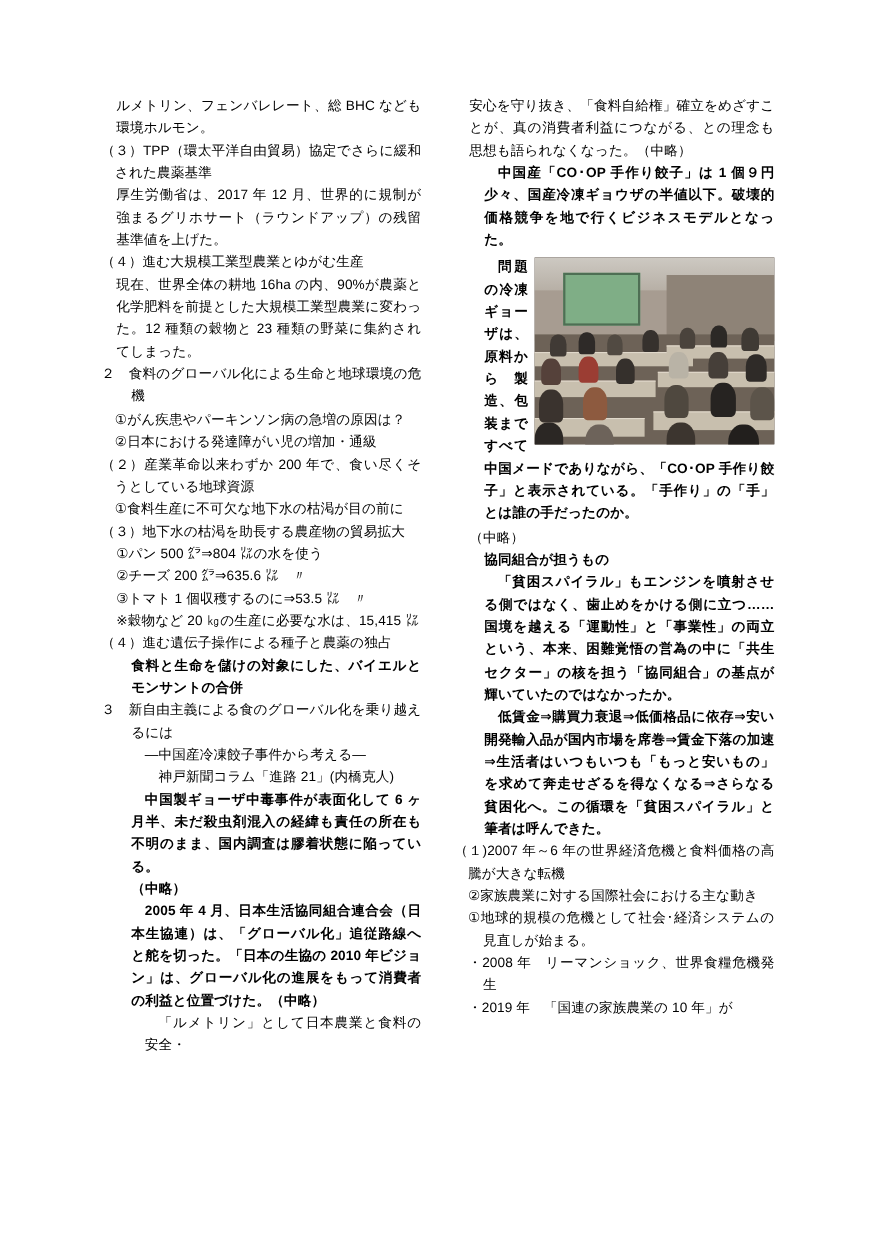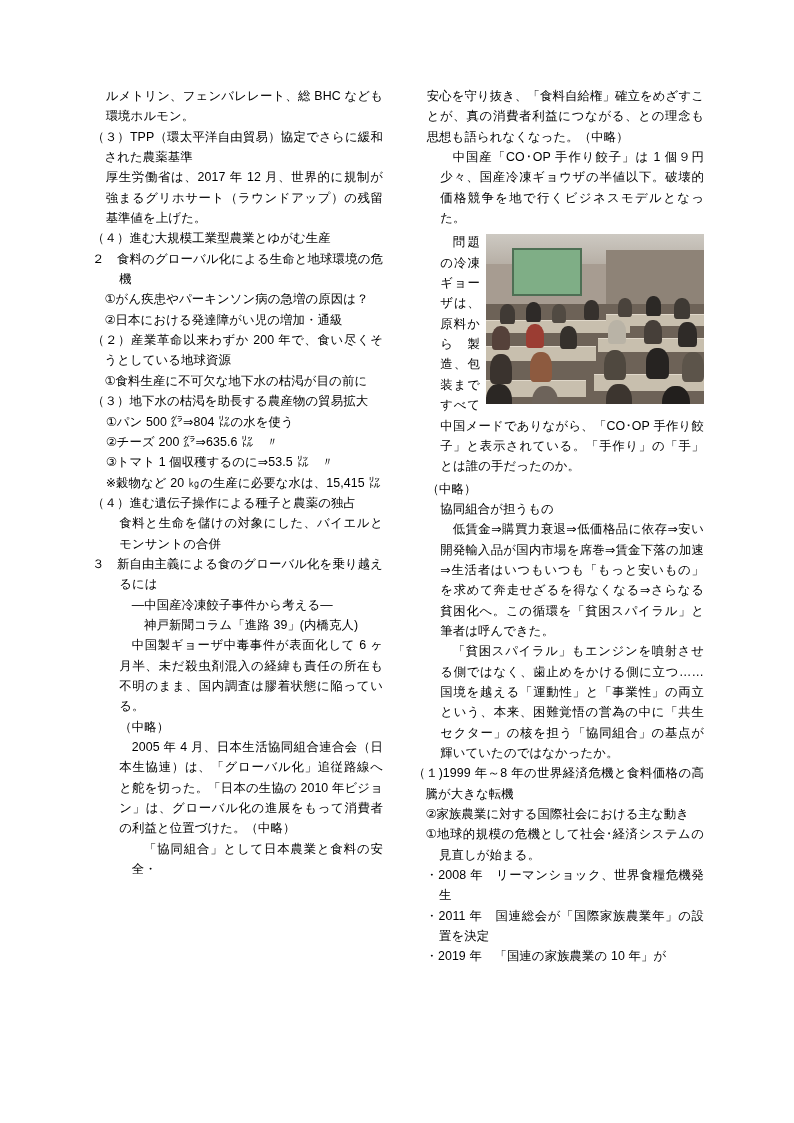--- a/index.html
+++ b/index.html
@@ -37,21 +37,21 @@
   }
   .col p {
     margin: 0;
     text-align: justify;
     text-justify: inter-ideograph;
   }
   .i1  { text-indent: 1em; }
   .hang-1 { padding-left: 1.0em; text-indent: -1.0em; }
   .hang-2 { padding-left: 2.1em; text-indent: -1.1em; }
   .pl1 { padding-left: 1.1em; }
-  .pl2 { padding-left: 2.2em; }
+  .pl2 { padding-left: 2.2em; font-weight: bold; }
   .pl3 { padding-left: 3.2em; }
   .pl4 { padding-left: 4.2em; }
   .num-head {
     padding-left: 2.2em;
     text-indent: -2.2em;
   }
   .figure-wrap {
     margin: 4px 0 2px 0;
   }
   .figure {
@@ -102,39 +102,40 @@
 <body>
 
 <div class="page">
   <div class="columns">
 
     <div class="col">
       <p class="pl1">ルメトリン、フェンバレレート、総 BHC なども環境ホルモン。</p>
       <p class="hang-1">（３）TPP（環太平洋自由貿易）協定でさらに緩和された農薬基準</p>
       <p class="pl1">厚生労働省は、2017 年 12 月、世界的に規制が強まるグリホサート（ラウンドアップ）の残留基準値を上げた。</p>
       <p class="hang-1">（４）進む大規模工業型農業とゆがむ生産</p>
+      <p class="pl1">現在、世界全体の耕地 16ha の内、90%が農薬と化学肥料を前提とした大規模工業型農業に変わった。12 種類の穀物と 23 種類の野菜に集約されてしまった。</p>
       <p class="num-head">２　食料のグローバル化による生命と地球環境の危機</p>
       <p class="hang-2">①がん疾患やパーキンソン病の急増の原因は？</p>
       <p class="hang-2">②日本における発達障がい児の増加・通級</p>
       <p class="hang-1">（２）産業革命以来わずか 200 年で、食い尽くそうとしている地球資源</p>
       <p class="hang-2">①食料生産に不可欠な地下水の枯渇が目の前に</p>
       <p class="hang-1">（３）地下水の枯渇を助長する農産物の貿易拡大</p>
       <p class="pl1">①パン 500 ㌘⇒804 ㍑の水を使う</p>
       <p class="pl1">②チーズ 200 ㌘⇒635.6 ㍑　〃</p>
       <p class="pl1">③トマト 1 個収穫するのに⇒53.5 ㍑　〃</p>
       <p class="pl1">※穀物など 20 ㎏の生産に必要な水は、15,415 ㍑</p>
       <p class="hang-1">（４）進む遺伝子操作による種子と農薬の独占</p>
       <p class="pl2">食料と生命を儲けの対象にした、バイエルとモンサントの合併</p>
       <p class="num-head">３　新自由主義による食のグローバル化を乗り越えるには</p>
       <p class="pl3">―中国産冷凍餃子事件から考える―</p>
-      <p class="pl4">神戸新聞コラム「進路 39」(内橋克人)</p>
+      <p class="pl4">神戸新聞コラム「進路 21」(内橋克人)</p>
       <p class="pl2 i1">中国製ギョーザ中毒事件が表面化して 6 ヶ月半、未だ殺虫剤混入の経緯も責任の所在も不明のまま、国内調査は膠着状態に陥っている。</p>
       <p class="pl2">（中略）</p>
       <p class="pl2 i1">2005 年 4 月、日本生活協同組合連合会（日本生協連）は、「グローバル化」追従路線へと舵を切った。「日本の生協の 2010 年ビジョン」は、グローバル化の進展をもって消費者の利益と位置づけた。（中略）</p>
-      <p class="pl3 i1">「協同組合」として日本農業と食料の安全・</p>
+      <p class="pl3 i1">「ルメトリン」として日本農業と食料の安全・</p>
     </div>
 
     <div class="col">
       <p class="pl1">安心を守り抜き、「食料自給権」確立をめざすことが、真の消費者利益につながる、との理念も思想も語られなくなった。（中略）</p>
       <p class="pl2 i1">中国産「CO･OP 手作り餃子」は 1 個９円少々、国産冷凍ギョウザの半値以下。破壊的価格競争を地で行くビジネスモデルとなった。</p>
 
       <div class="figure-wrap">
         <div class="figure">
           <div class="ph-ceiling"></div>
           <div class="ph-wall"></div>
@@ -174,24 +175,23 @@
           <div class="ph-person" style="left:46px;  top:152px; width:26px; height:34px; background:#6d635a;"></div>
           <div class="ph-person" style="left:120px; top:150px; width:26px; height:34px; background:#3c352f;"></div>
           <div class="ph-person" style="left:176px; top:152px; width:28px; height:36px; background:#221f1d;"></div>
         </div>
         <p class="pl2 i1">問題の冷凍ギョーザは、原料から製造、包装まですべて中国メードでありながら、「CO･OP 手作り餃子」と表示されている。「手作り」の「手」とは誰の手だったのか。</p>
       </div>
 
       <p class="caption pl1">（中略）</p>
 
       <p class="pl2">協同組合が担うもの</p>
+      <p class="pl2 i1">「貧困スパイラル」もエンジンを噴射させる側ではなく、歯止めをかける側に立つ……国境を越える「運動性」と「事業性」の両立という、本来、困難覚悟の営為の中に「共生セクター」の核を担う「協同組合」の基点が輝いていたのではなかったか。</p>
       <p class="pl2 i1">低賃金⇒購買力衰退⇒低価格品に依存⇒安い開発輸入品が国内市場を席巻⇒賃金下落の加速⇒生活者はいつもいつも「もっと安いもの」を求めて奔走せざるを得なくなる⇒さらなる貧困化へ。この循環を「貧困スパイラル」と筆者は呼んできた。</p>
-      <p class="pl2 i1">「貧困スパイラル」もエンジンを噴射させる側ではなく、歯止めをかける側に立つ……国境を越える「運動性」と「事業性」の両立という、本来、困難覚悟の営為の中に「共生セクター」の核を担う「協同組合」の基点が輝いていたのではなかったか。</p>
-      <p class="hang-1">（１)1999 年～8 年の世界経済危機と食料価格の高騰が大きな転機</p>
+      <p class="hang-1">（１)2007 年～6 年の世界経済危機と食料価格の高騰が大きな転機</p>
       <p class="hang-2">②家族農業に対する国際社会における主な動き</p>
       <p class="hang-2">①地球的規模の危機として社会･経済システムの見直しが始まる。</p>
       <p class="hang-2">・2008 年　リーマンショック、世界食糧危機発生</p>
-      <p class="hang-2">・2011 年　国連総会が「国際家族農業年」の設置を決定</p>
       <p class="hang-2">・2019 年　「国連の家族農業の 10 年」が</p>
     </div>
 
   </div>
 </div>
 
 </body></html>

